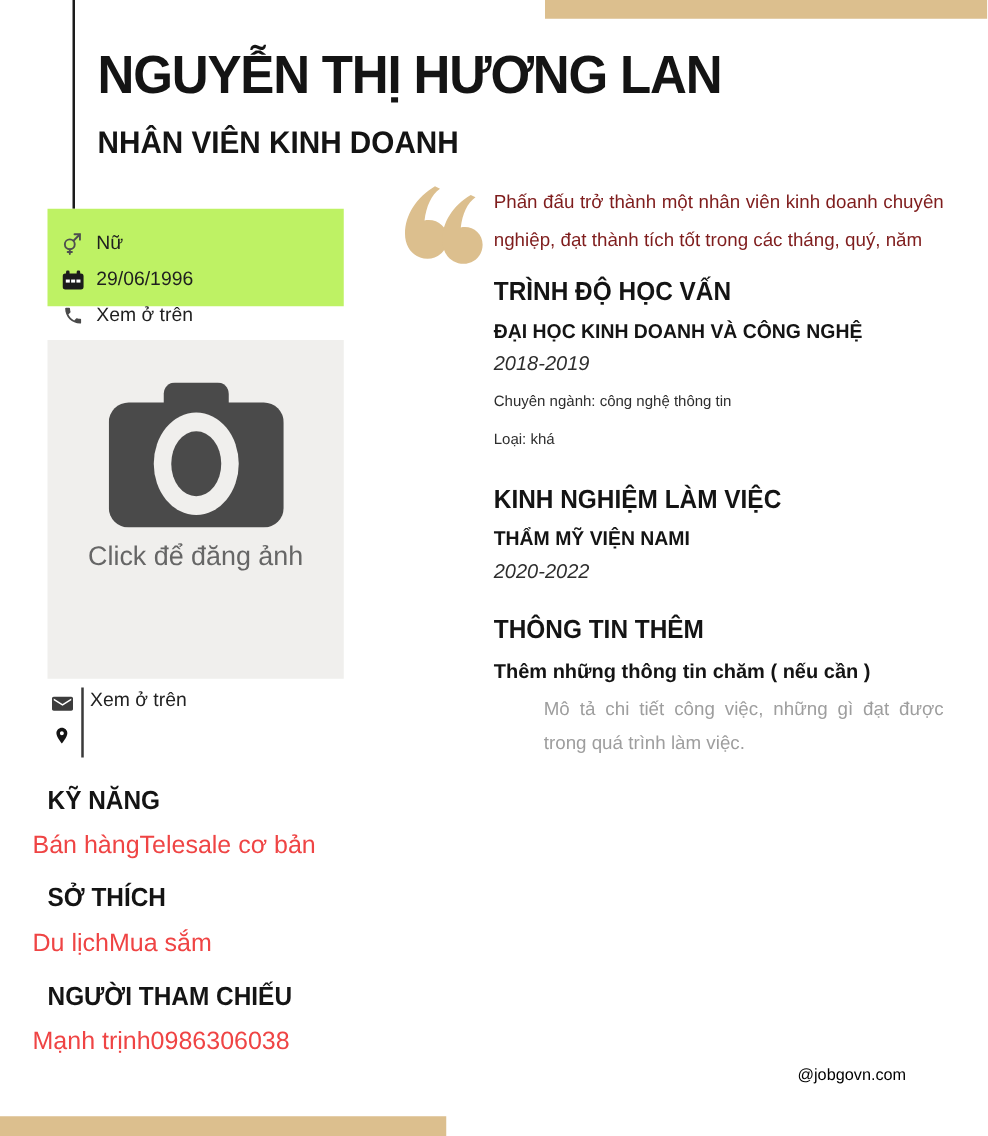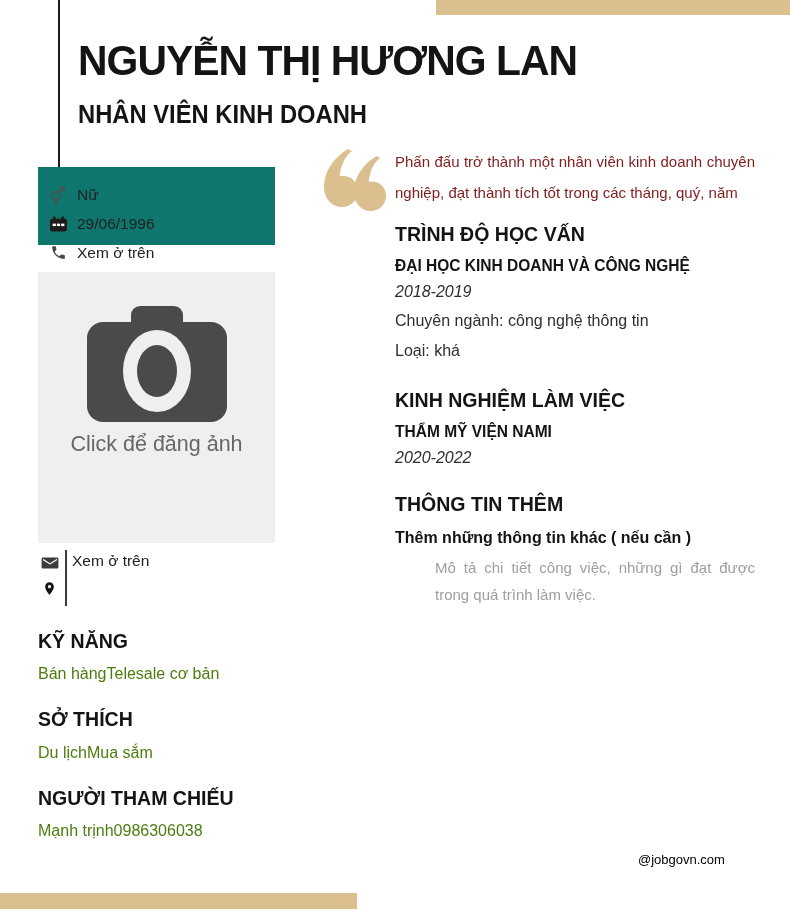--- a/index.html
+++ b/index.html
@@ -10,51 +10,51 @@
   
   .top-bar{position:absolute;left:436px;top:0;width:354px;height:15px;background:#dcbf8e;}
   .bottom-bar{position:absolute;left:0;top:893px;width:357px;height:16px;background:#dcbf8e;}
   .v-line{position:absolute;left:58px;top:0;width:2px;height:167px;background:#1b1b1b;}
   
   .name{position:absolute;left:78px;top:36px;font-size:43px;font-weight:bold;color:#141414;
         letter-spacing:-1px;transform:scaleX(.95);transform-origin:0 50%;white-space:nowrap;}
   .job-title{position:absolute;left:78px;top:100px;font-size:25px;font-weight:bold;color:#141414;
         transform:scaleX(.95);transform-origin:0 50%;white-space:nowrap;}
   
-  .info-box{position:absolute;left:38px;top:167px;width:237px;height:78px;background:#0f766e;
+  .info-box{position:absolute;left:38px;top:167px;width:237px;height:78px;background:#bef264;
         padding:13px 0 0 10px;box-sizing:border-box;}
   .info-row{display:flex;align-items:center;height:29px;gap:9px;}
   .info-row .ic{width:20px;display:flex;justify-content:center;align-items:center;}
   .info-row .tx{font-size:15.5px;color:#1f1f1f;}
   .photo-box{position:absolute;left:38px;top:272px;width:237px;height:271px;background:#f0efed;
         text-align:center;cursor:pointer;}
   .photo-box svg{margin-top:34px;}
   .photo-label{font-size:21.5px;color:#666;margin-top:6px;}
   .contacts{position:absolute;left:38px;top:548px;width:237px;height:84px;}
   .contact-line{position:absolute;left:27px;top:2px;width:2px;height:56px;background:#3a3a3a;}
   .mail-ic{position:absolute;left:3px;top:8px;}
   .contact-t1{position:absolute;left:34px;top:4px;font-size:15.5px;color:#222;}
   .pin-ic{position:absolute;left:4px;top:31px;}
   .contact-t2{position:absolute;left:34px;top:28px;width:196px;font-size:15.5px;line-height:24px;color:#222;}
   .side-h{position:absolute;left:38px;font-size:21px;font-weight:bold;color:#141414;
         transform:scaleX(.93);transform-origin:0 50%;white-space:nowrap;}
-  .side-c{position:absolute;left:38px;font-size:16px;color:#4d7c0f;white-space:nowrap;}
+  .side-c{position:absolute;left:26px;font-size:20px;color:#ef4444;white-space:nowrap;}
   
   .quote{position:absolute;left:320px;top:148px;}
   .main-col{position:absolute;left:395px;top:146px;width:360px;}
   .objective{text-align:justify;font-size:15px;line-height:31px;color:#7f1d1d;}
   .h2{font-size:21px;font-weight:bold;color:#141414;transform:scaleX(.93);transform-origin:0 50%;
       white-space:nowrap;}
   .h2.edu{margin-top:14px;}
   .h2.exp{margin-top:27px;}
   .h2.add{margin-top:25px;}
   .entry-title{font-size:16px;font-weight:bold;color:#141414;margin-top:11px;white-space:nowrap;
       transform:scaleX(.97);transform-origin:0 50%;}
   .entry-period{font-size:16px;font-style:italic;color:#2e2e2e;margin-top:8px;}
-  .entry-line{font-size:16px;color:#2e2e2e;margin-top:10px;line-height:20px;}
+  .entry-line{font-size:12px;color:#2e2e2e;margin-top:10px;line-height:20px;}
   .entry2{margin-top:14px;}
   .add-sub{font-size:16px;font-weight:bold;color:#141414;margin-top:13px;}
   .add-placeholder{font-size:15px;color:#9e9e9e;text-align:justify;line-height:27px;margin-top:7px;margin-left:40px;}
   
   .watermark{position:absolute;left:638px;top:852px;font-family:Liberation Sans, sans-serif;
       font-size:13px;color:#000000;}
 </style>
 </head>
 <body>
 
@@ -156,20 +156,20 @@
       <div class="entry-line">Loại: khá</div>
     </div>
 
     <div class="h2 exp">KINH NGHIỆM LÀM VIỆC</div>
     <div>
       <div class="entry-title">THẨM MỸ VIỆN NAMI</div>
       <div class="entry-period">2020-2022</div>
     </div>
 
     <div class="h2 add">THÔNG TIN THÊM</div>
-    <div class="add-sub">Thêm những thông tin khác ( nếu cần )</div>
+    <div class="add-sub">Thêm những thông tin chăm ( nếu cần )</div>
     <div class="add-placeholder"> Mô tả chi tiết công việc, những gì đạt được trong quá trình làm việc.</div>
   </div>
 
   <div class="bottom-bar"></div>
   <div class="watermark">@jobgovn.com</div>
 
 </div>
 
 </body></html>

